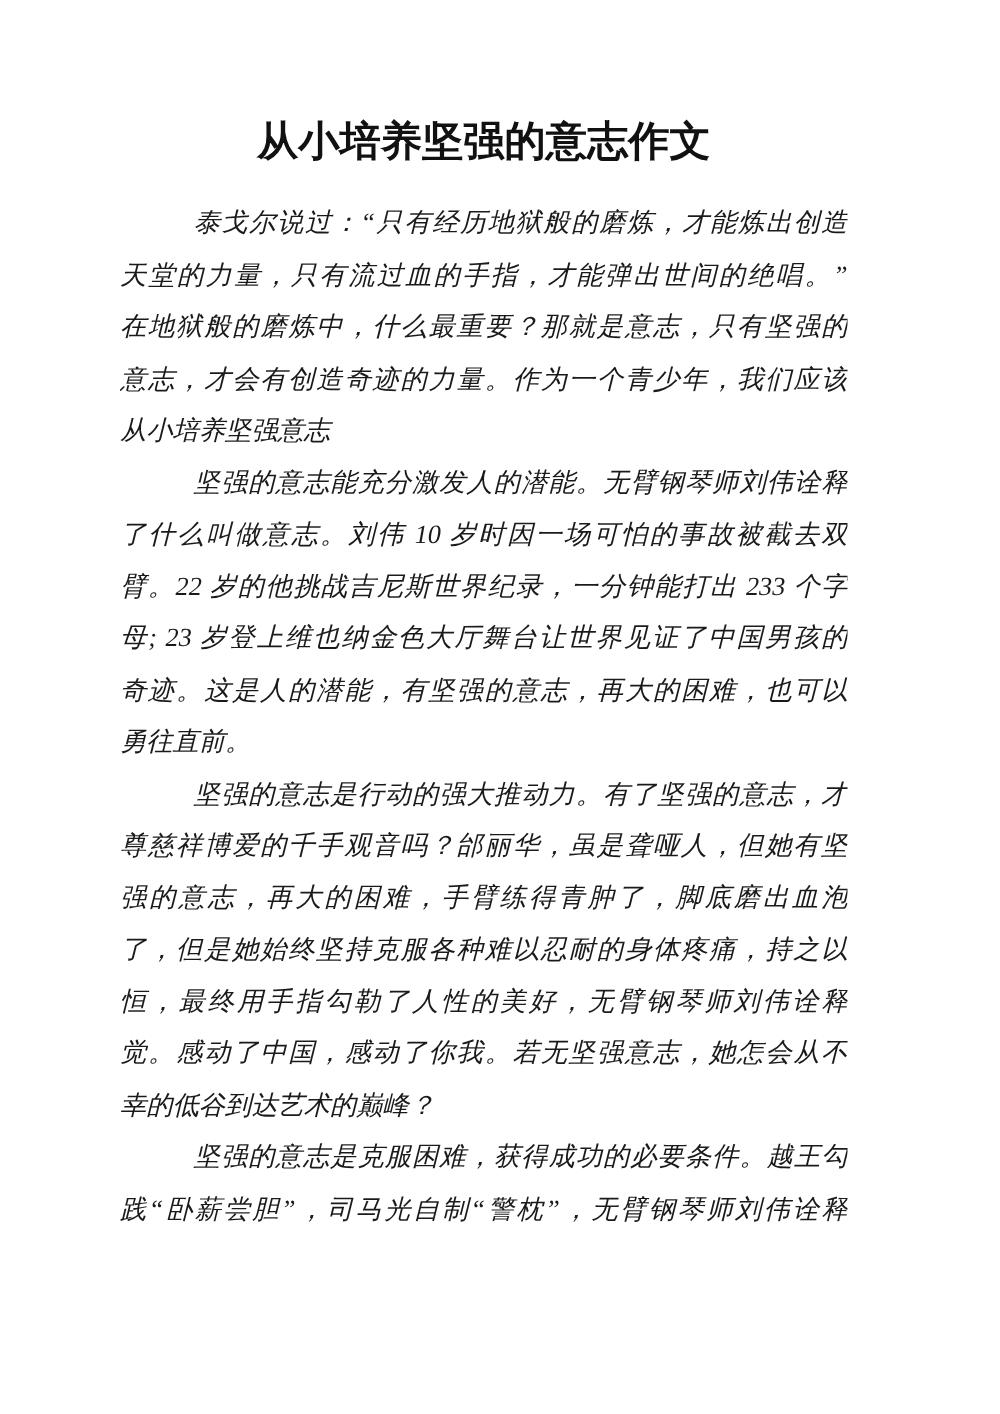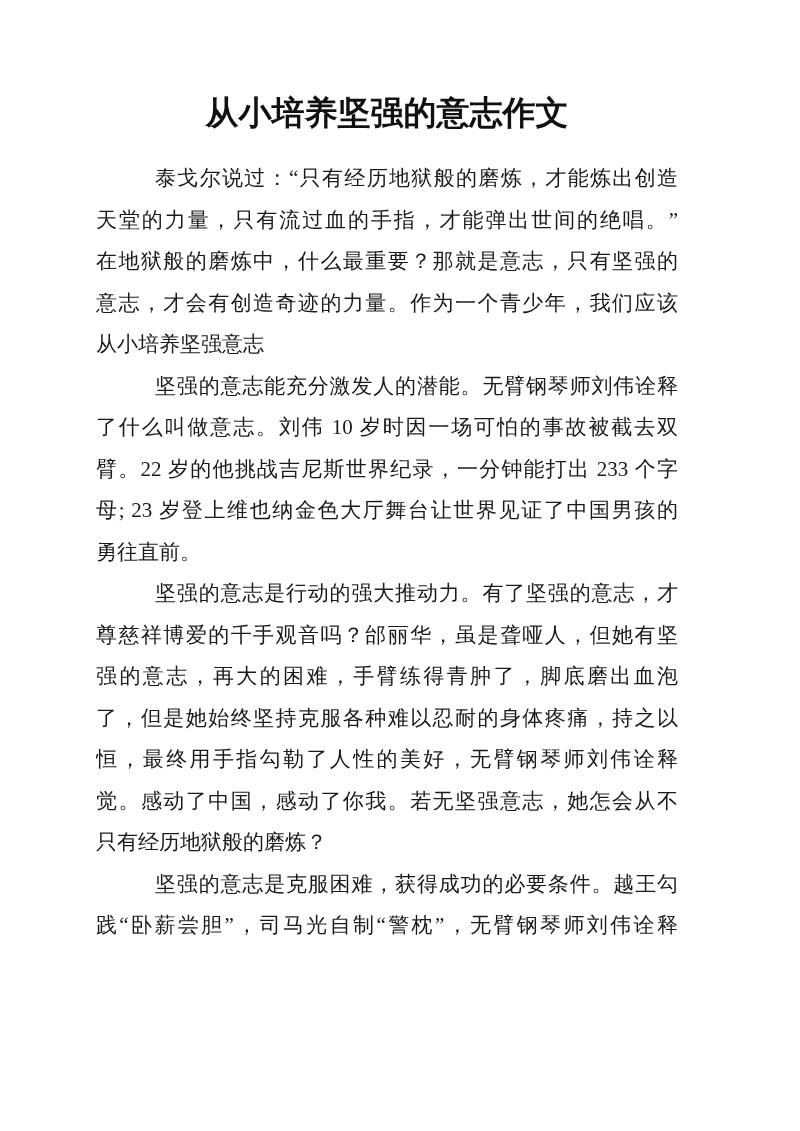--- a/index.html
+++ b/index.html
@@ -25,20 +25,21 @@
     font-weight: 700;
     font-size: 33px;
     line-height: 48px;
     text-align: center;
     margin: 0 0 21px 0;
     color: #111111;
   }
   .paragraph {
     margin: 0;
     padding: 0;
+    font-style: italic;
   }
   .line {
     font-family: "Liberation Serif", "DejaVu Serif", serif;
     font-size: 21px;
     line-height: 41.5px;
     height: 41.5px;
     color: #1a1a1a;
     text-align: justify;
     text-align-last: justify;
     overflow: hidden;
@@ -63,30 +64,31 @@
           <div class="line">天堂的力量，只有流过血的手指，才能弹出世间的绝唱。”</div>
           <div class="line">在地狱般的磨炼中，什么最重要？那就是意志，只有坚强的</div>
           <div class="line">意志，才会有创造奇迹的力量。作为一个青少年，我们应该</div>
           <div class="line lastline">从小培养坚强意志</div>
         </div>
         <div class="paragraph">
           <div class="line first">坚强的意志能充分激发人的潜能。无臂钢琴师刘伟诠释</div>
           <div class="line">了什么叫做意志。刘伟 10 岁时因一场可怕的事故被截去双</div>
           <div class="line">臂。22 岁的他挑战吉尼斯世界纪录，一分钟能打出 233 个字</div>
           <div class="line">母; 23 岁登上维也纳金色大厅舞台让世界见证了中国男孩的</div>
+          <div class="line">奇迹。这是人的潜能，有坚强的意志，再大的困难，也可以</div>
           <div class="line lastline">勇往直前。</div>
         </div>
         <div class="paragraph">
           <div class="line first">坚强的意志是行动的强大推动力。有了坚强的意志，才</div>
           <div class="line">尊慈祥博爱的千手观音吗？邰丽华，虽是聋哑人，但她有坚</div>
           <div class="line">强的意志，再大的困难，手臂练得青肿了，脚底磨出血泡</div>
           <div class="line">了，但是她始终坚持克服各种难以忍耐的身体疼痛，持之以</div>
           <div class="line">恒，最终用手指勾勒了人性的美好，无臂钢琴师刘伟诠释</div>
           <div class="line">觉。感动了中国，感动了你我。若无坚强意志，她怎会从不</div>
-          <div class="line lastline">只有经历地狱般的磨炼？</div>
+          <div class="line lastline">幸的低谷到达艺术的巅峰？</div>
         </div>
         <div class="paragraph">
           <div class="line first">坚强的意志是克服困难，获得成功的必要条件。越王勾</div>
           <div class="line">践“卧薪尝胆”，司马光自制“警枕”，无臂钢琴师刘伟诠释</div>
         </div>
       </div>
   </div>
 </div>
 
 </body></html>

